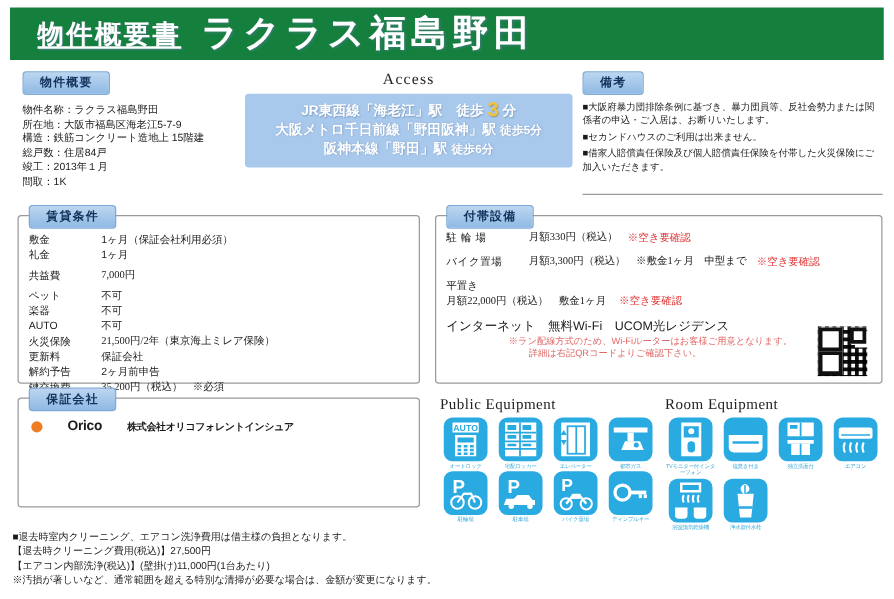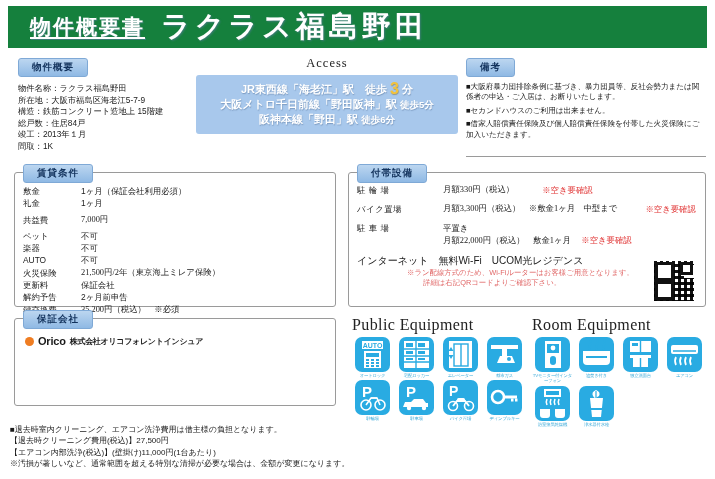--- a/index.html
+++ b/index.html
@@ -91,21 +91,21 @@
   .rent { left: 14px; top: 172px; width: 322px; height: 135px; }
   .rent .rows { margin: 12px 0 0 8px; }
   .rent .r { display: flex; font-size: 8.4px; line-height: 12.3px; white-space: nowrap; }
   .rent .k { width: 58px; flex: 0 0 58px; }
   .rent .gap { height: 4px; }
   .mono-num { font-family: "Liberation Serif", serif; }
 
   
   .equip { left: 348px; top: 172px; width: 358px; height: 135px; }
   .equip .rows { margin: 11px 0 0 8px; position: relative; }
-  .equip .r { display: flex; font-size: 8.4px; line-height: 12px; white-space: nowrap; margin-bottom: 7px; gap: 20px; }
+  .equip .r { display: flex; font-size: 8.4px; line-height: 12px; white-space: nowrap; margin-bottom: 7px; }
   .equip .k { width: 66px; flex: 0 0 66px; letter-spacing: .5px; }
   .red { color: #e03030; }
   .equip .net-title { font-size: 10px; white-space: nowrap; }
   .equip .net-note { color: #e06666; font-size: 7.4px; line-height: 10px; margin-left: 50px; }
   .qr {
     position: absolute; right: 10px; top: 76px; width: 42px; height: 42px;
     background-color: #fff;
     background-image:
       repeating-linear-gradient(90deg,#111 0 3px,transparent 3px 6px),
       repeating-linear-gradient(0deg,#111 0 3px,transparent 3px 6px);
@@ -120,37 +120,37 @@
   .qr::before { left:1px; top:1px; box-shadow: 26px 0 0 -3px #fff, 26px 0 0 0 transparent; }
   .qr::after { left:1px; bottom:1px; }
   .qr .qr-tr {
     position:absolute; right:1px; top:1px; width:13px; height:13px;
     border:3px solid #111; background:#fff;
   }
 
   
   .guarantee { left: 14px; top: 318px; width: 322px; height: 88px; }
   .guarantee .inner { margin: 16px 0 0 10px; }
-  .guarantee .logo-row { display: flex; align-items: center; gap: 4px; }
+  .guarantee .logo-row { display: flex; align-items: center; gap: 20px; }
   .guarantee .dot {
     width: 9px; height: 9px; border-radius: 50%; background: #ef7d22; flex: 0 0 9px;
   }
   .guarantee .orico {
     font-size: 11px; font-weight: bold; color: #1a1a1a; letter-spacing: -.2px;
   }
   .guarantee .corp { font-size: 8px; font-weight: bold; letter-spacing: -.3px; }
   .guarantee .fee { font-size: 8.2px; margin-top: 6px; }
 
   
   .eq-section { position: absolute; top: 316px; }
   .eq-public { left: 352px; width: 176px; }
   .eq-room { left: 532px; width: 176px; }
   .eq-title {
     font-family: "Liberation Serif", serif;
-    font-size: 16px; color: #222; margin-bottom: 3px; letter-spacing: .4px;
+    font-size: 12px; color: #222; margin-bottom: 3px; letter-spacing: .4px;
   }
   .eq-grid { display: flex; flex-wrap: wrap; gap: 2px 3px; }
   .eq-item { width: 41px; }
   .eq-ic {
     width: 35px; height: 35px; border-radius: 7px;
     background: #29abe2; margin: 0 auto;
     position: relative; overflow: hidden;
   }
   .eq-ic svg { display: block; }
   .eq-cap {
@@ -271,21 +271,20 @@
         <span class="red" style="margin-left:8px">※空き要確認</span>
       </div>
 
       <div class="r">
         <span class="k">バイク置場</span>
         <span class="mono-num">月額3,300円（税込）　※敷金1ヶ月　中型まで</span>
         <span class="red" style="margin-left:8px">※空き要確認</span>
       </div>
 
       <div class="r">
-        <span class="k">駐 車 場</span>
         <span>
           <span style="display:block">平置き</span>
           <span style="display:block">
             <span class="mono-num">月額22,000円（税込）　敷金1ヶ月</span>
             <span class="red" style="margin-left:8px">※空き要確認</span>
           </span>
         </span>
       </div>
 
       <div style="margin-top:4px">

